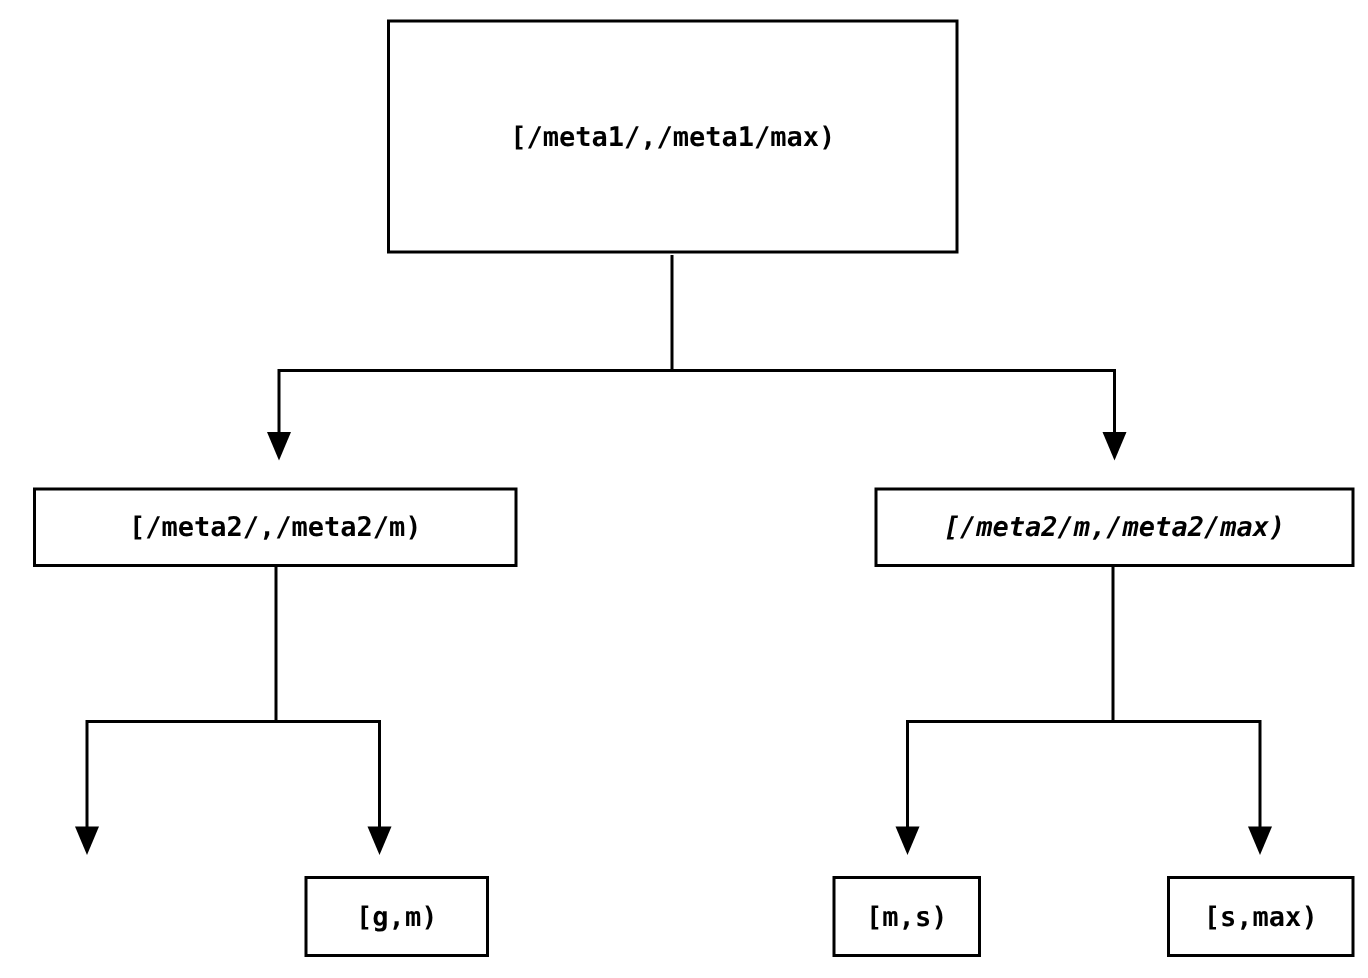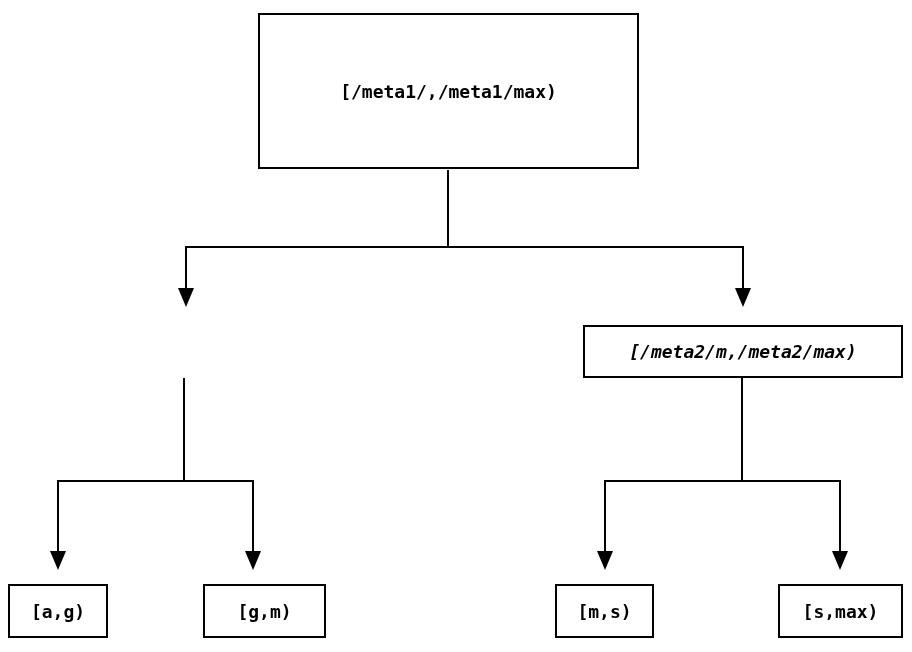--- a/index.html
+++ b/index.html
@@ -70,24 +70,24 @@
     <line class="edge-line" x1="742" y1="378" x2="742" y2="482"></line>
     <line class="edge-line" x1="605" y1="481" x2="840" y2="481"></line>
     <line class="edge-line" x1="605" y1="480" x2="605" y2="553"></line>
     <polygon class="arrowhead" points="597,551 613,551 605,570"></polygon>
     <line class="edge-line" x1="840" y1="480" x2="840" y2="553"></line>
     <polygon class="arrowhead" points="832,551 848,551 840,570"></polygon>
   </svg>
 
   <div class="node node-root">[/meta1/,/meta1/max)</div>
 
+  <div class="node node-left">[/meta2/,/meta2/m)</div>
 
   <div class="node node-right">[/meta2/m,/meta2/max)</div>
 
-  <div class="node node-left-left">[a,g)</div>
 
   <div class="node node-left-right">[g,m)</div>
 
   <div class="node node-right-right">[s,max)</div>
 
   <div class="node node-right-left">[m,s)</div>
 
 </div>
 
 </body></html>

